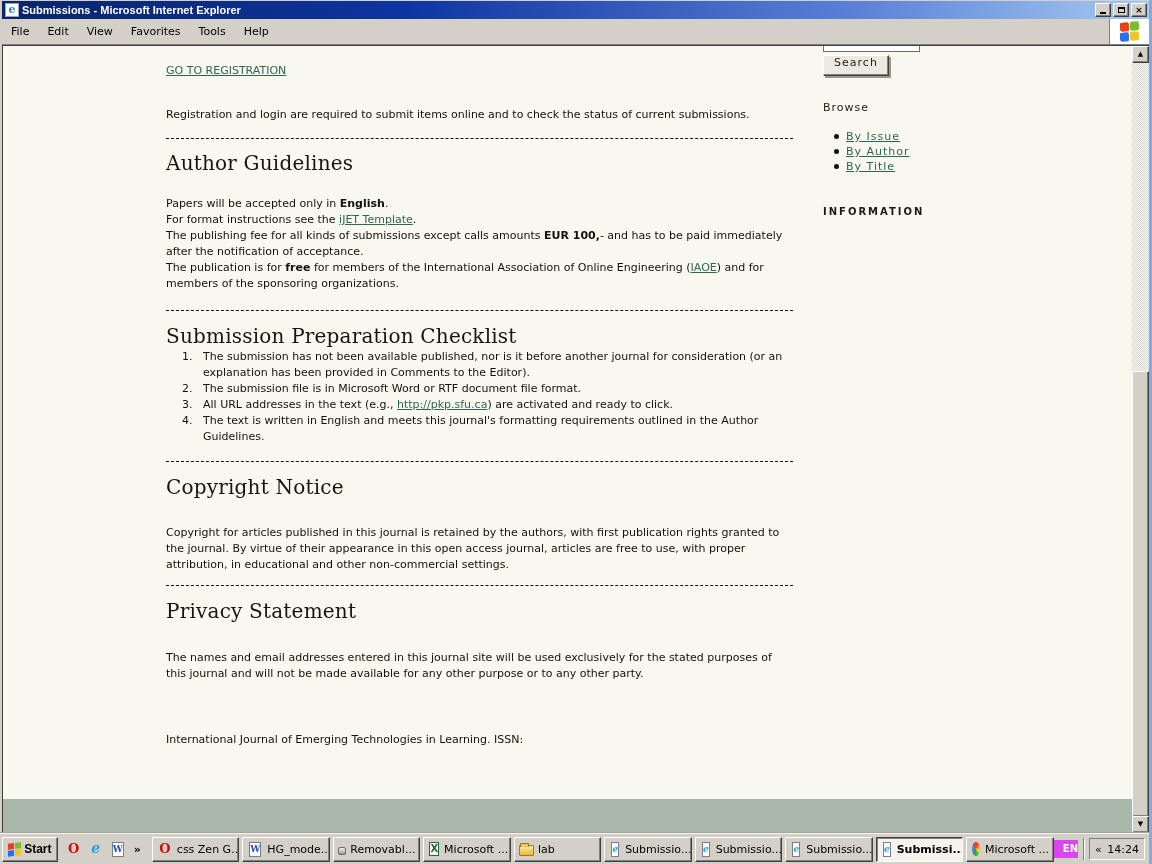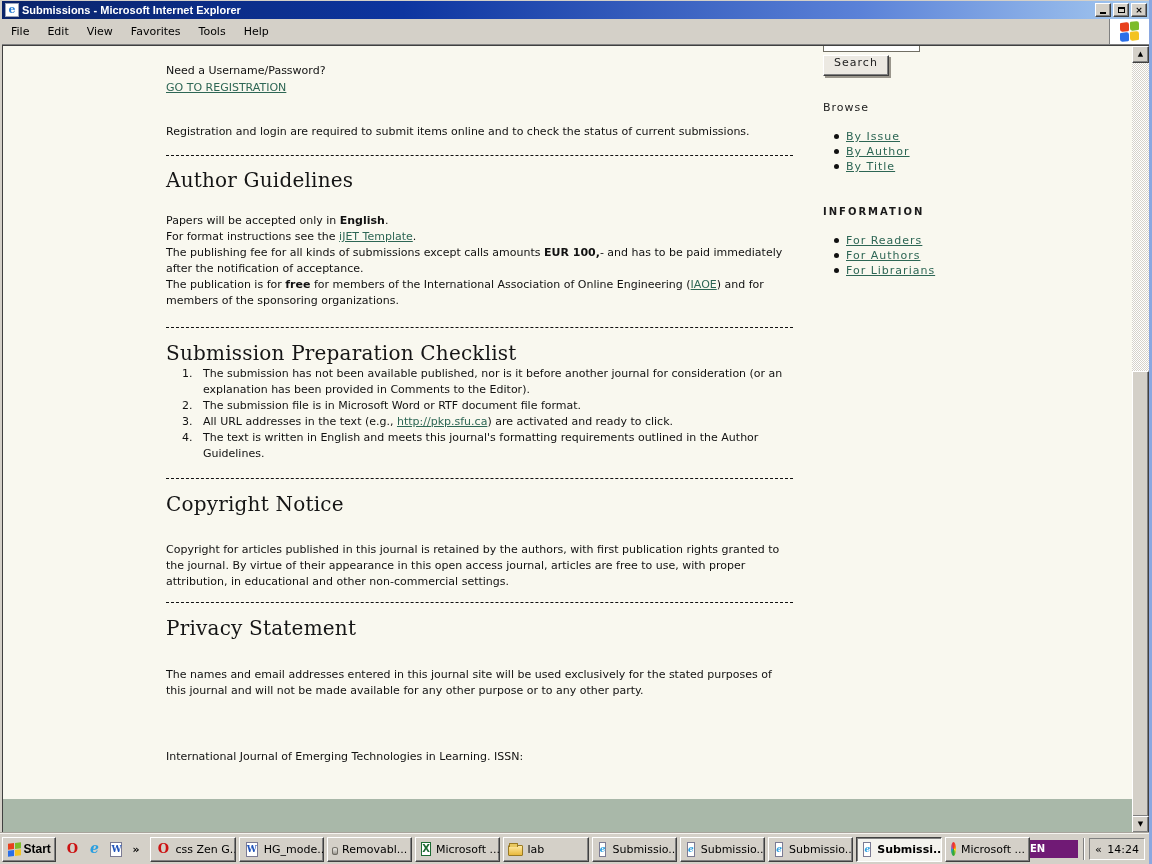--- a/index.html
+++ b/index.html
@@ -83,21 +83,21 @@
   .start-flag { display:grid; grid-template-columns:6px 6px; grid-template-rows:6px 6px; gap:1px; transform:skewY(-6deg); }
   .start-flag i:nth-child(1){background:#e8401c;} .start-flag i:nth-child(2){background:#7cbb2a;}
   .start-flag i:nth-child(3){background:#2a6fe8;} .start-flag i:nth-child(4){background:#f3c321;}
   .quick { display:flex; align-items:center; gap:6px; padding:0 6px 0 8px; }
   .chev { font:bold 11px "DejaVu Sans",sans-serif; padding:0 2px; }
   .task-btn { width:88px; margin-left:3px; padding:0 4px; gap:4px; font:11px "DejaVu Sans",sans-serif;
     white-space:nowrap; overflow:hidden; }
   .task-btn.active { border-color:#404040 #fff #fff #404040; box-shadow:inset 1px 1px 0 #808080;
     background:#f4f3ee; font-weight:bold; }
   .tray { margin-left:auto; display:flex; align-items:center; gap:5px; padding-right:2px; }
-  .lang-box { width:48px; height:18px; background:#701a75; color:#fff; font:bold 10px/18px "DejaVu Sans",sans-serif; text-align:left; }
+  .lang-box { width:24px; height:18px; background:#d946ef; color:#fff; font:bold 10px/18px "DejaVu Sans",sans-serif; text-align:right; }
   .tray-sep { width:1px; height:22px; background:#808080; box-shadow:1px 0 0 #fff; }
   .clock-box { width:56px; height:22px; border:1px solid; border-color:#808080 #fff #fff #808080;
     display:flex; align-items:center; justify-content:space-between; padding:0 5px;
     font:11px "DejaVu Sans",sans-serif; }
 
   
   .ico { width:16px; height:16px; flex:0 0 auto; position:relative; display:inline-block; }
   .ico-opera { color:#cc1111; font:bold 13px/16px "DejaVu Serif",serif; text-align:center; }
   .ico-e { color:#2a9fe0; font:bold italic 14px/15px "DejaVu Serif",serif; text-align:center; }
   .ico-page { width:12px; height:15px; margin:0 2px; background:#fff; border:1px solid #7b7b94;
@@ -141,21 +141,20 @@
           <i></i>
           <i></i>
         </span>
     </span>
   </div>
 
   <div class="viewport">
     <div class="page">
 
       <div class="main-col">
-        <div class="line">Need a Username/Password?</div>
         <div class="line"><span class="lnk">GO TO REGISTRATION</span></div>
 
         <p class="note body-p">Registration and login are required to submit items online and to check the status of current submissions.</p>
 
         <div class="sep sep1"></div>
 
         <h2 class="sect h-ag">Author Guidelines</h2>
         <p class="body-p p-ag">
           <span>Papers will be accepted only in </span><b>English</b><span>.</span><br>
           <span>For format instructions see the </span><span class="lnk">iJET Template</span><span>.</span><br>
@@ -191,25 +190,20 @@
         <div class="btn-search">Search</div>
 
         <div class="side-head">Browse</div>
         <ul class="side-list">
           <li><span class="lnk">By Issue</span></li>
           <li><span class="lnk">By Author</span></li>
           <li><span class="lnk">By Title</span></li>
         </ul>
 
         <div class="side-head side-head-info">INFORMATION</div>
-        <ul class="side-list">
-          <li><span class="lnk">For Readers</span></li>
-          <li><span class="lnk">For Authors</span></li>
-          <li><span class="lnk">For Librarians</span></li>
-        </ul>
       </div>
 
       <div class="footer-band"></div>
     </div>
 
     <div class="scrollbar">
       <div class="sb-btn sb-up">▲</div>
       <div class="sb-thumb"></div>
       <div class="sb-btn sb-down">▼</div>
     </div>

